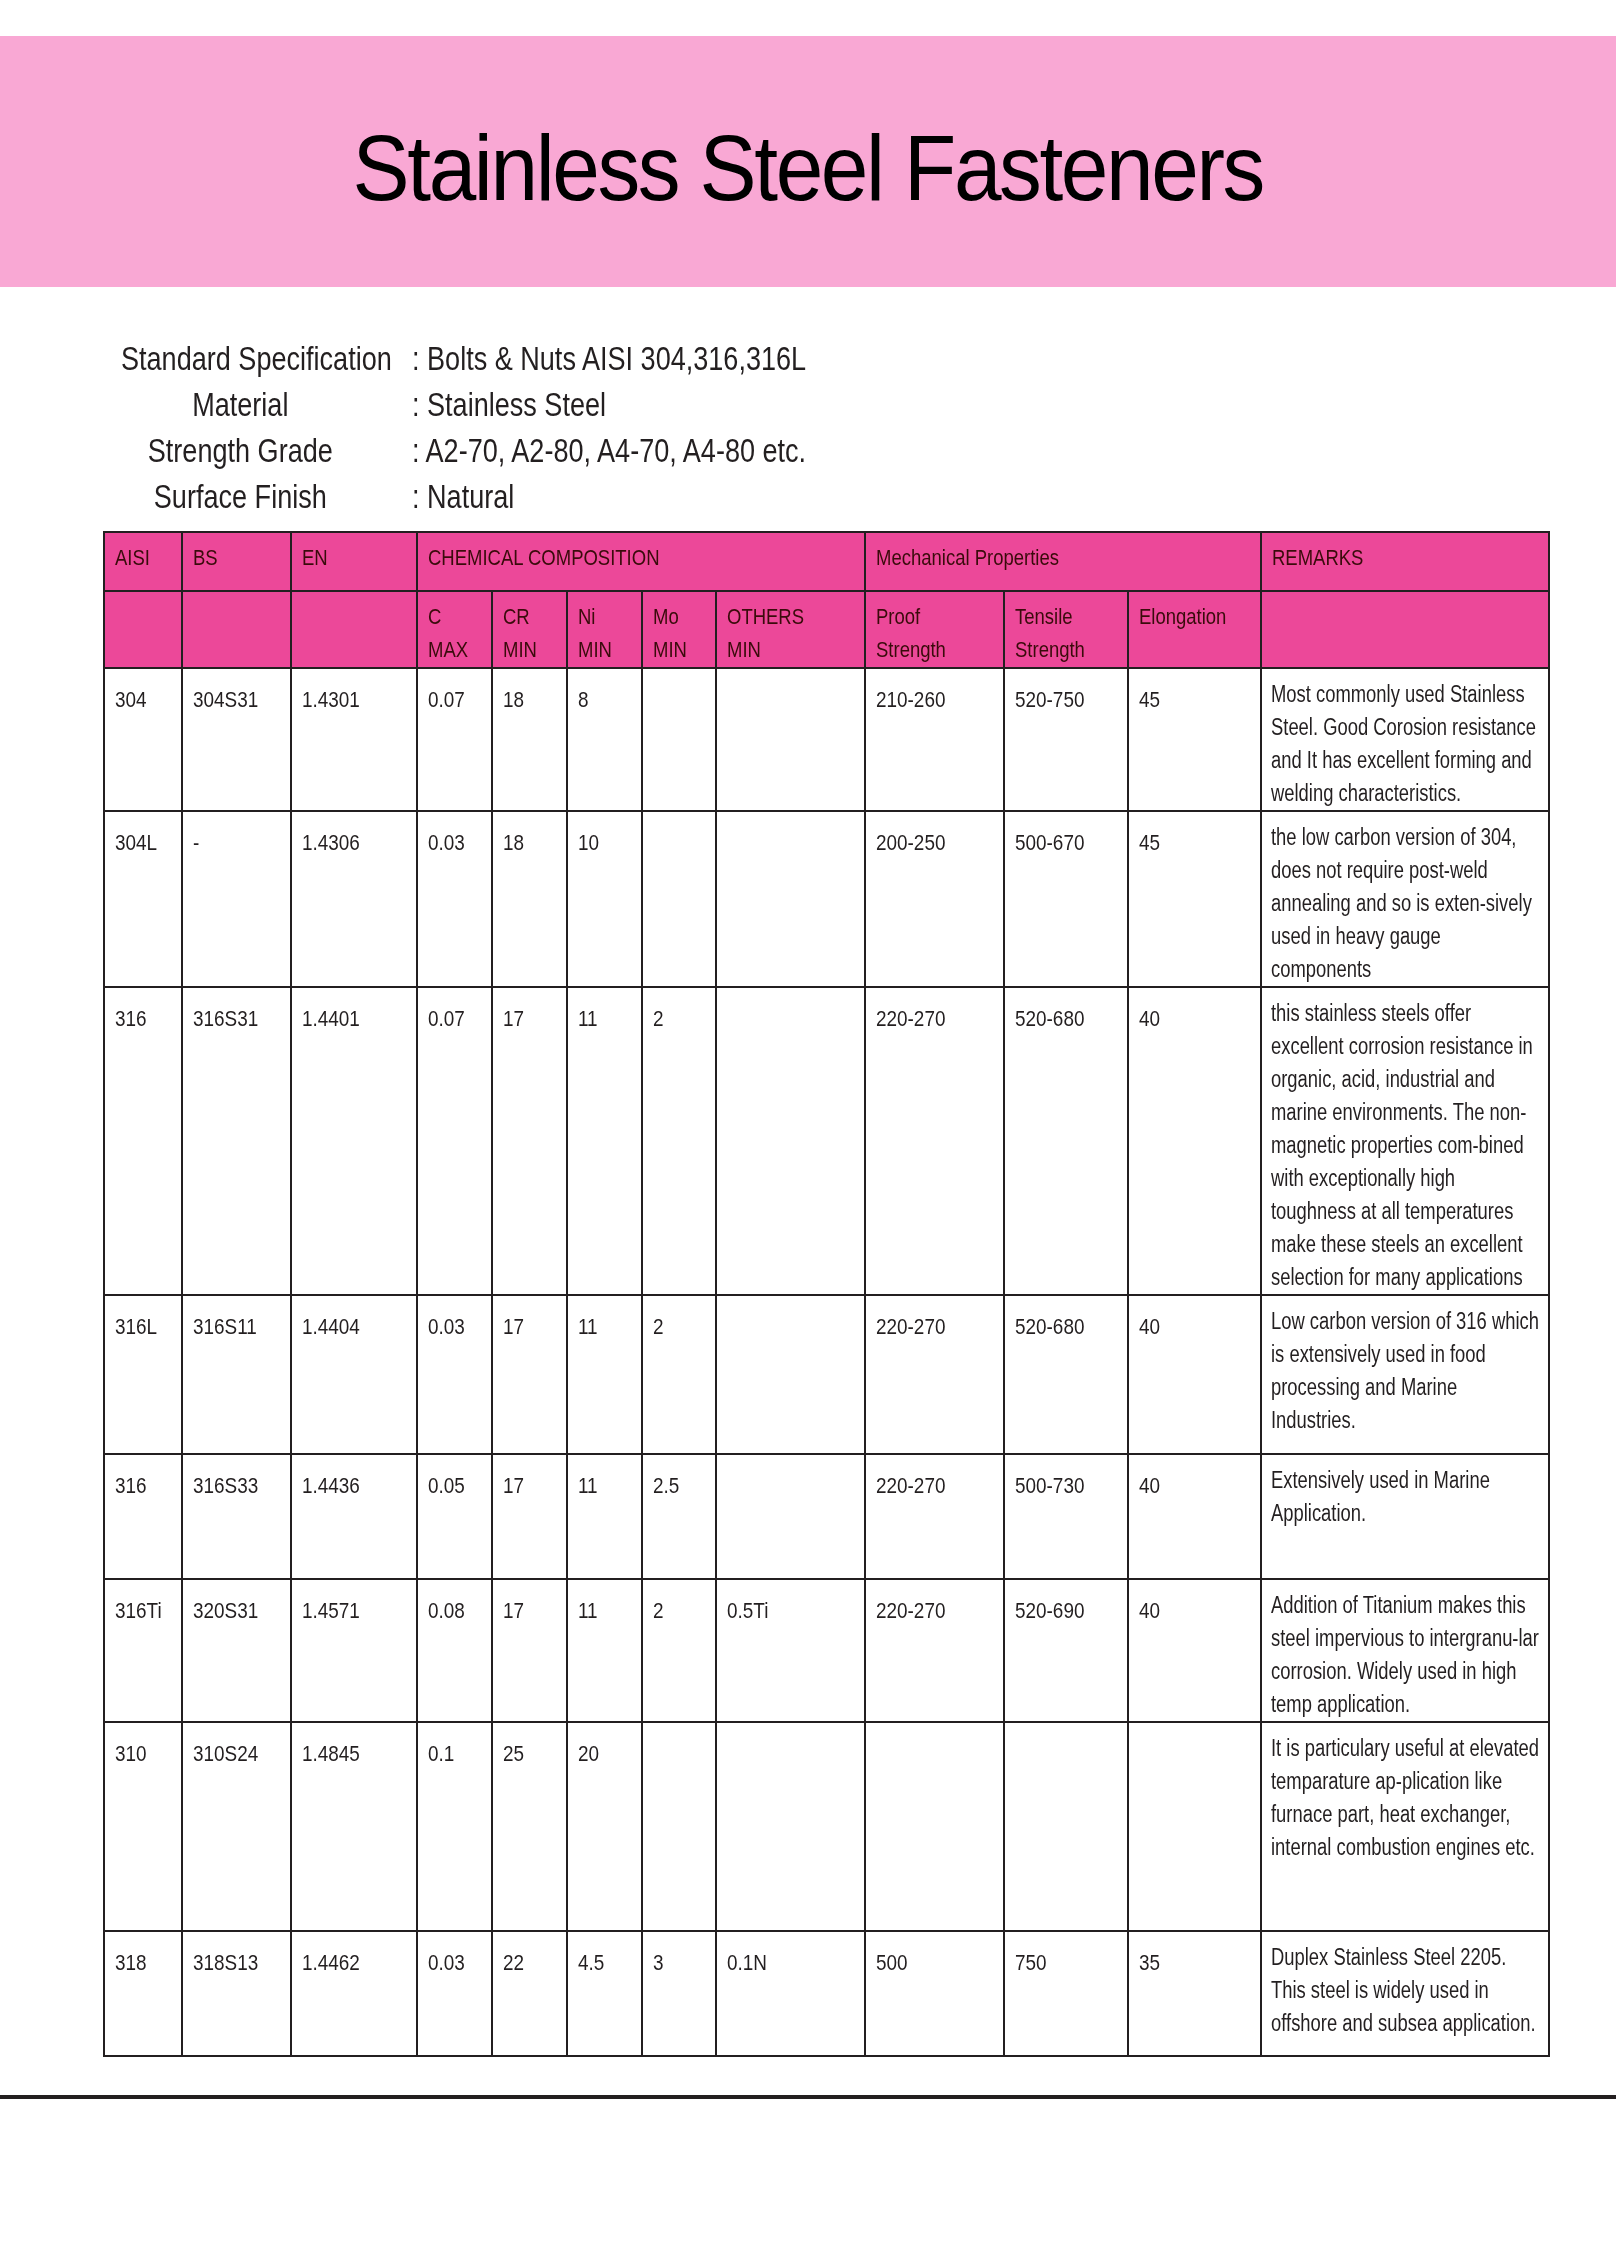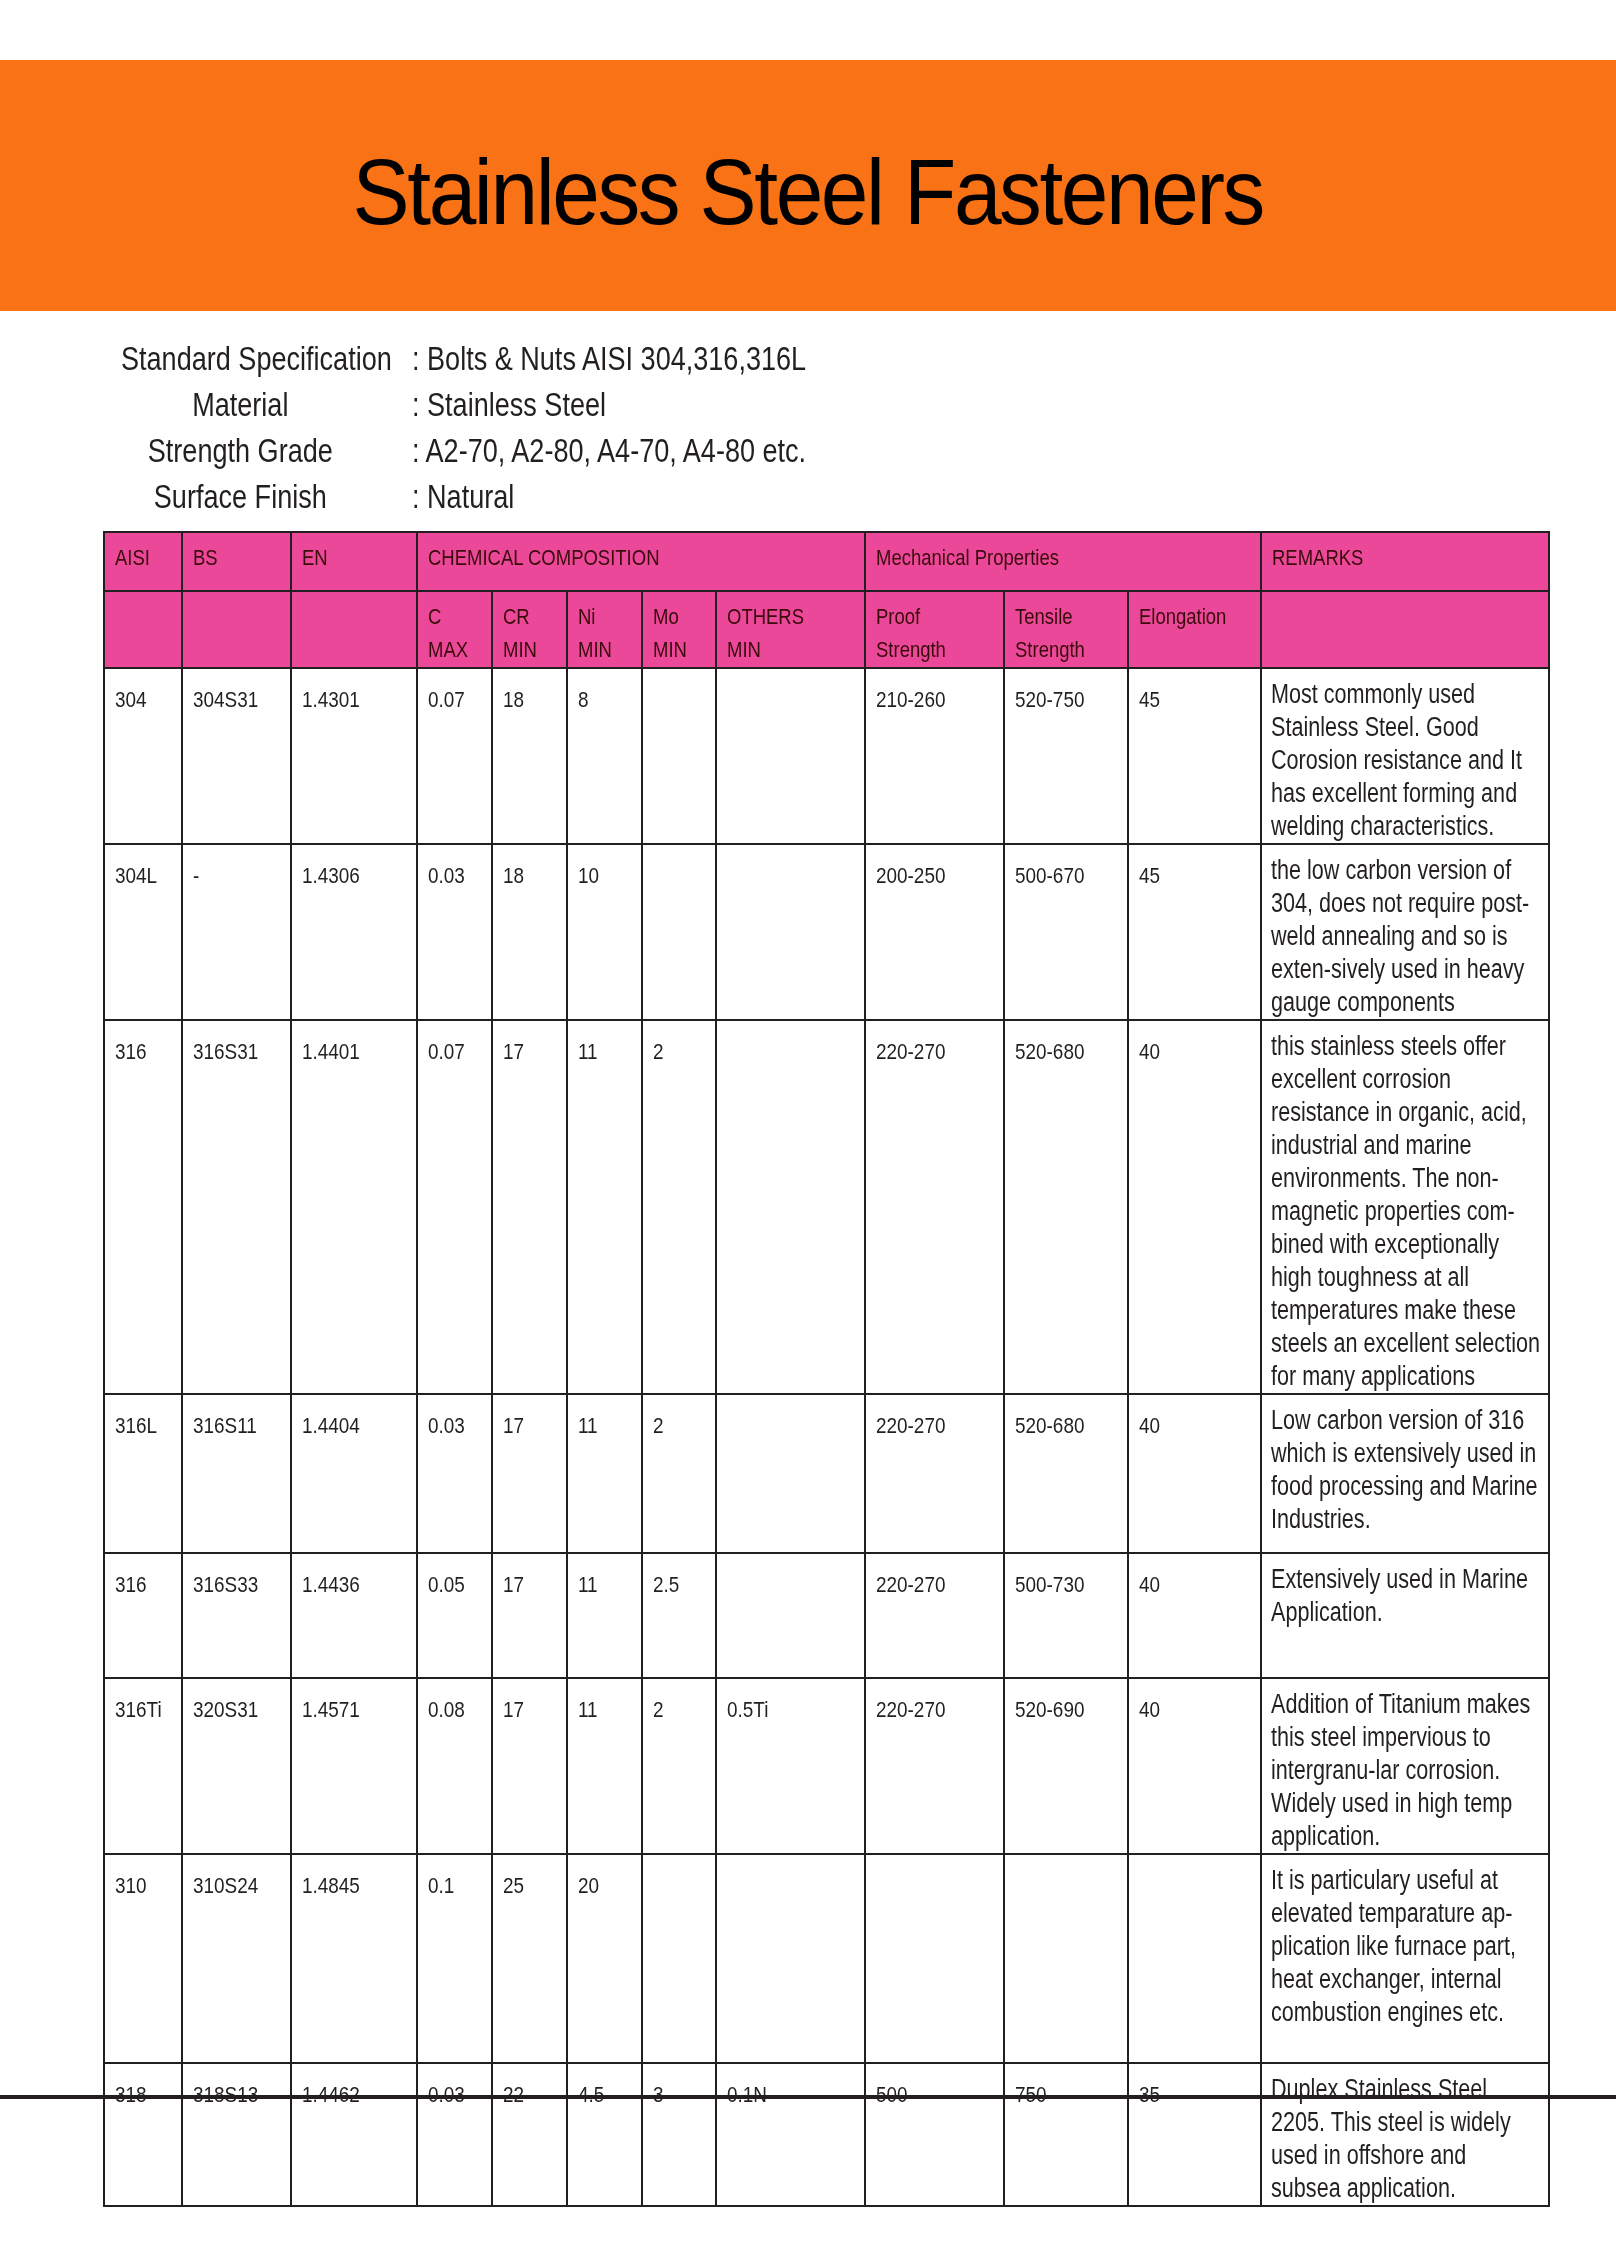--- a/index.html
+++ b/index.html
@@ -1,36 +1,36 @@
 <!DOCTYPE html>
 <html style="font-size:10.4px"><head>
 <meta charset="utf-8">
 <style>
   html, body { margin: 0; padding: 0; background: #ffffff; }
   body { width: 1616px; height: 2261px; position: relative; overflow: hidden;
          font-family: "Liberation Sans Narrow", "Liberation Sans", sans-serif; color: #231f20; }
-  .banner { position: absolute; left: 0; top: 36px; width: 1616px; height: 251px; background: #f97316;
-            display: flex; align-items: center; justify-content: center; margin-top: 24px; }
+  .banner { position: absolute; left: 0; top: 36px; width: 1616px; height: 251px; background: #f9a8d4;
+            display: flex; align-items: center; justify-content: center; }
   .banner h1 { margin: 0; font-family: "Liberation Sans", sans-serif; font-weight: normal; font-size: 93px;
                letter-spacing: -2.6px; color: #000; transform: scaleX(0.92); padding-top: 13px; }
   .specs { position: absolute; left: 121px; top: 336px; }
   .spec-row { display: flex; height: 46px; align-items: center; font-size: 33px; color: #231f20;
               font-family: "Liberation Sans", sans-serif; text-align: center; }
   .spec-row .lbl { width: 291px; transform: scaleX(0.82); transform-origin: left center; white-space: nowrap; }
   .spec-row .val { transform: scaleX(0.82); transform-origin: left center; white-space: nowrap; }
 
   .tbl { position: absolute; left: 103px; top: 531px; width: 1445px; border-collapse: collapse; table-layout: fixed;
          font-family: "Liberation Sans", sans-serif; }
   .tbl td { border: 2.6px solid #231f20; vertical-align: top; padding: 0; }
   .tbl .hd td { background: #ec4899; }
   .cell { padding: 14.3px 10.4px 0 10.4px; font-size: 22px; line-height: 33px; color: #231f20; white-space: pre-line; }
   .hcell { padding: 9px 10.4px 0 10.4px; font-size: 21.5px; line-height: 33px; color: #3a0b0b; white-space: pre-line;
            font-weight: normal; }
   .narrow { display: inline-block; transform: scaleX(0.86); transform-origin: left top; white-space: pre-line; }
-  .remark { padding: 9px 7.8px 0 9px; font-size: 27px; line-height: 33px; color: #231f20; }
+  .remark { padding: 9px 7.8px 0 9px; font-size: 23px; line-height: 33px; color: #231f20; }
   .remark .narrow { transform: scaleX(0.8); width: 125%; }
   .footer-rule { position: absolute; left: 0; top: 2095px; width: 1616px; height: 3.9px; background: #231f20; }
 </style>
 </head>
 <body>
 
 <div class="banner">
   <h1>Stainless Steel Fasteners</h1>
 </div>
 

